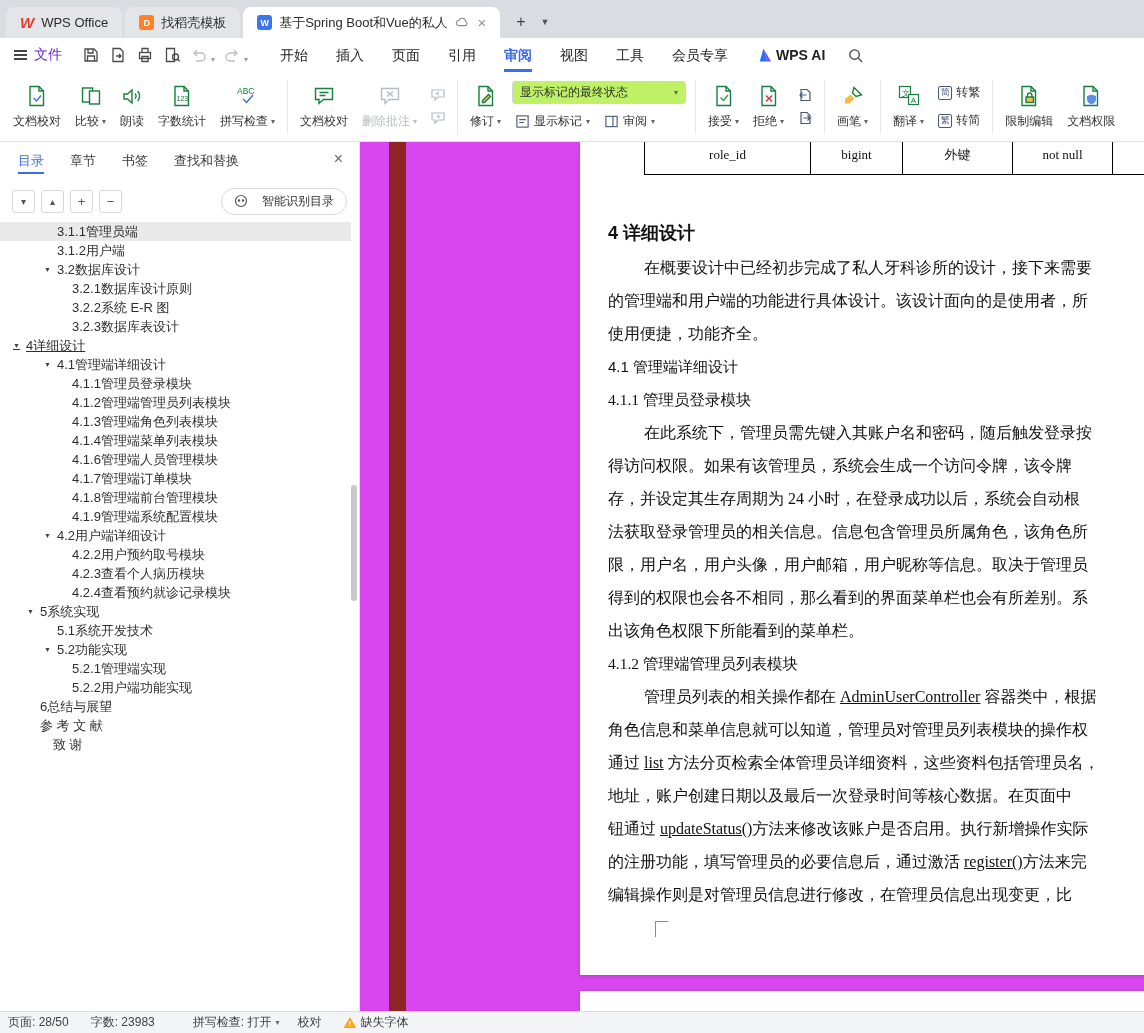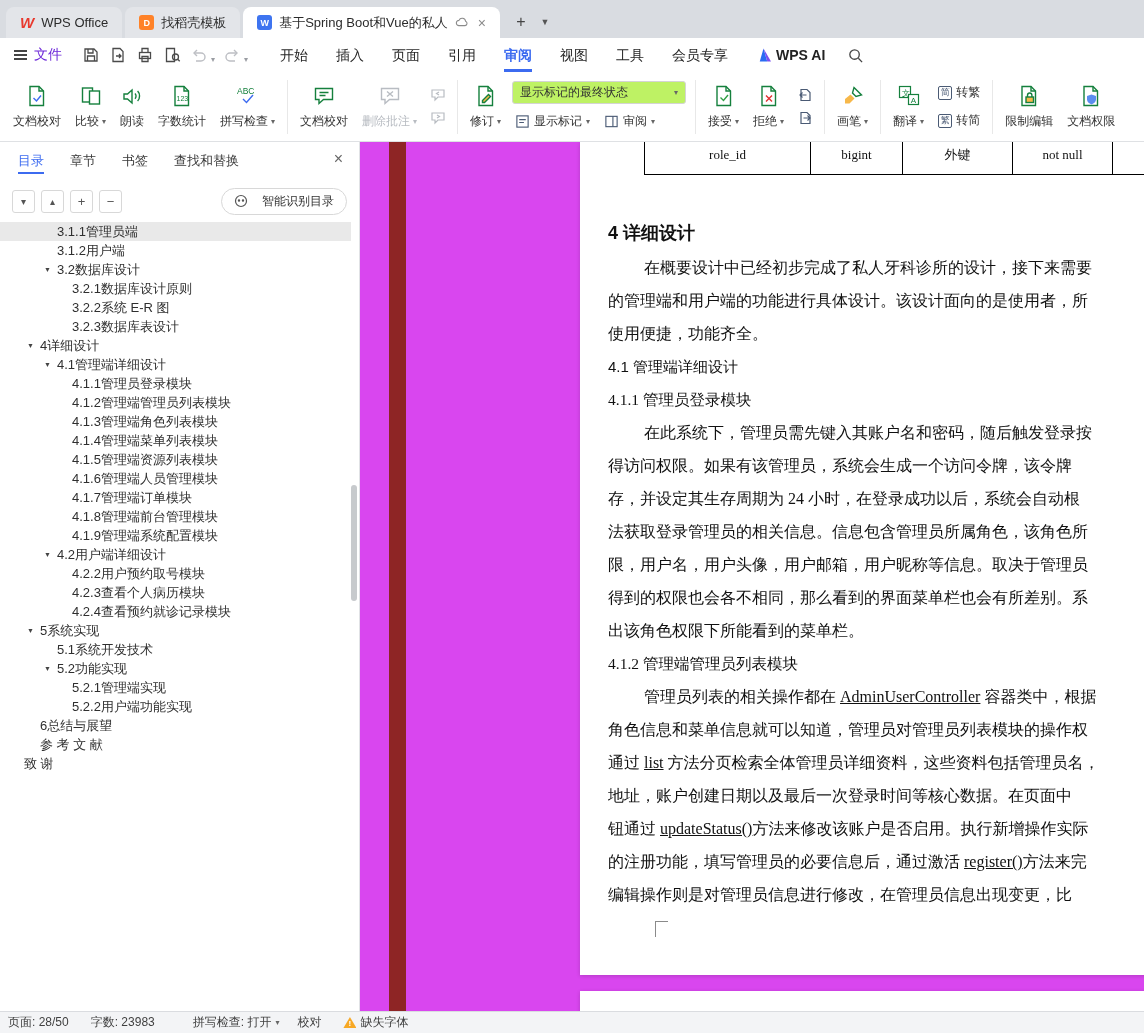--- a/index.html
+++ b/index.html
@@ -488,44 +488,41 @@
         </div>
         <div class="toc-item" style="padding-left: 72px;">
           <span>3.2.1数据库设计原则</span>
         </div>
         <div class="toc-item" style="padding-left: 72px;">
           <span>3.2.2系统 E-R 图</span>
         </div>
         <div class="toc-item" style="padding-left: 72px;">
           <span>3.2.3数据库表设计</span>
         </div>
-        <div class="toc-item" style="padding-left: 27px;">
+        <div class="toc-item" style="padding-left: 13px; text-decoration: underline;">
           <span class="tri">▼</span>
           <span>4详细设计</span>
         </div>
         <div class="toc-item" style="padding-left: 44px;">
           <span class="tri">▼</span>
           <span>4.1管理端详细设计</span>
         </div>
         <div class="toc-item" style="padding-left: 72px;">
           <span>4.1.1管理员登录模块</span>
         </div>
         <div class="toc-item" style="padding-left: 72px;">
           <span>4.1.2管理端管理员列表模块</span>
         </div>
         <div class="toc-item" style="padding-left: 72px;">
           <span>4.1.3管理端角色列表模块</span>
         </div>
         <div class="toc-item" style="padding-left: 72px;">
           <span>4.1.4管理端菜单列表模块</span>
         </div>
         <div class="toc-item" style="padding-left: 72px;">
-          <span>4.1.5管理端资源列表模块</span>
-        </div>
-        <div class="toc-item" style="padding-left: 72px;">
           <span>4.1.6管理端人员管理模块</span>
         </div>
         <div class="toc-item" style="padding-left: 72px;">
           <span>4.1.7管理端订单模块</span>
         </div>
         <div class="toc-item" style="padding-left: 72px;">
           <span>4.1.8管理端前台管理模块</span>
         </div>
         <div class="toc-item" style="padding-left: 72px;">
           <span>4.1.9管理端系统配置模块</span>
@@ -559,21 +556,21 @@
         </div>
         <div class="toc-item" style="padding-left: 72px;">
           <span>5.2.2用户端功能实现</span>
         </div>
         <div class="toc-item" style="padding-left: 40px;">
           <span>6总结与展望</span>
         </div>
         <div class="toc-item" style="padding-left: 40px;">
           <span>参 考 文 献</span>
         </div>
-        <div class="toc-item" style="padding-left: 24px;">
+        <div class="toc-item" style="padding-left: 53px;">
           <span>致 谢</span>
         </div>
       </div>
     <div class="sscroll"></div>
   </div>
 
   <div class="workspace">
     <div class="redstrip"></div>
     <div class="page">
       <table class="dtable">

